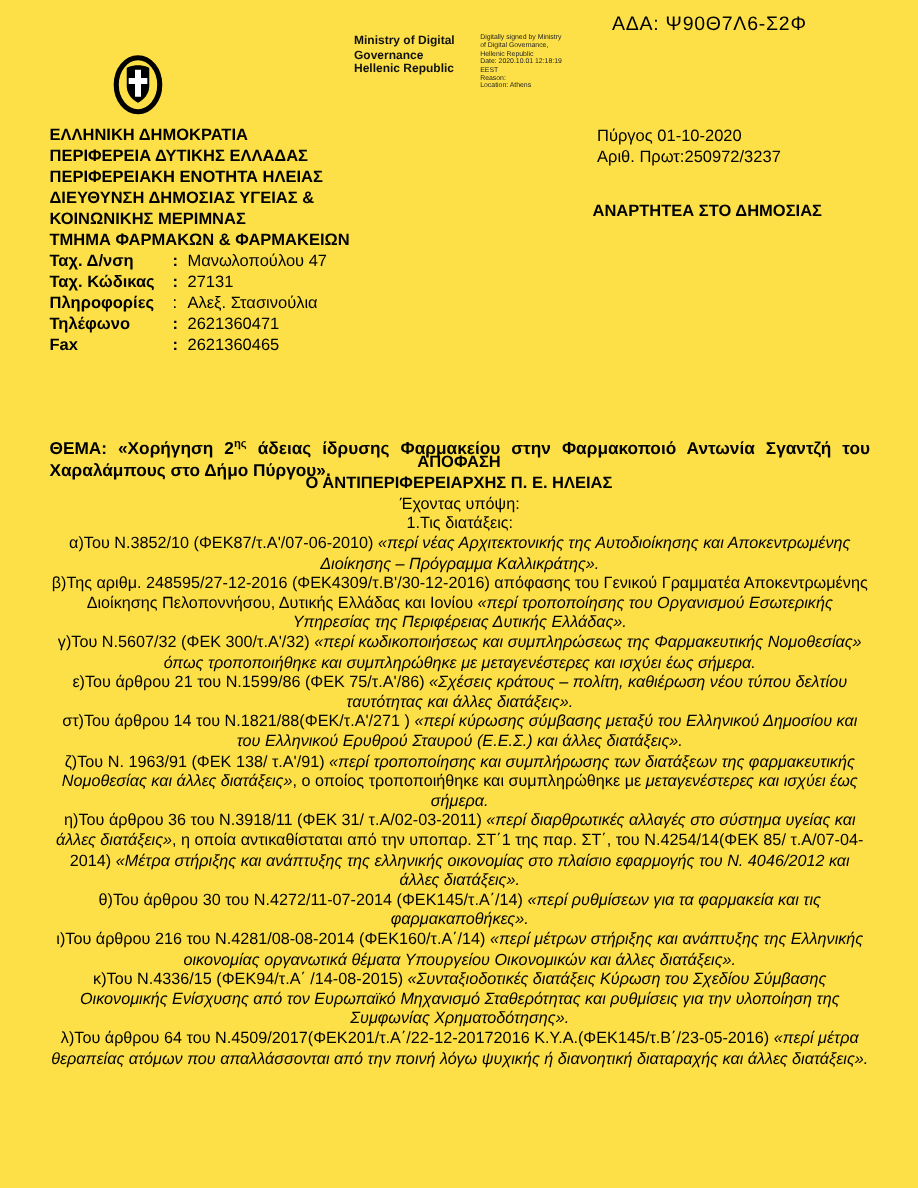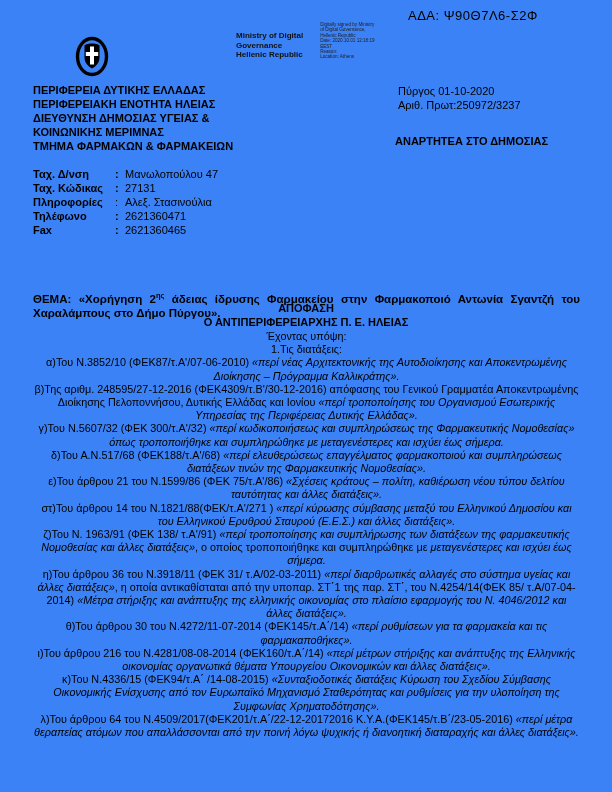--- a/index.html
+++ b/index.html
@@ -1,26 +1,26 @@
 <!DOCTYPE html>
 <html><head>
 <meta charset="utf-8">
 <style>
   html,body { margin:0; padding:0; background:#888; }
   .page {
     position:relative; width:612px; height:792px; margin:0 auto;
-    background:#3b82f6; color:#000;
+    background:#fde047; color:#000;
     font-family:"Liberation Sans", sans-serif;
     overflow:hidden;
   }
   .abs { position:absolute; }
 
   .ada { left:408px; top:8px; font-size:13px; letter-spacing:.5px; }
 
-  .sigblock { left:236px; top:22px; display:flex; gap:17px;align-items:flex-end; }
+  .sigblock { left:236px; top:22px; display:flex; gap:17px; }
   .sig-ministry { font-size:8px; font-weight:bold; line-height:9.5px; color:#111; }
   .sig-stamp { font-size:4.6px; line-height:5.4px; color:#222; width:58px; }
 
   .emblem { left:75px; top:36px; }
 
   .org { left:33px; top:83px; width:340px; font-size:11px; font-weight:bold; line-height:14px; }
   .contact { left:33px; top:167px; font-size:11px; line-height:14px; }
   .contact-row { display:flex; }
   .contact-row .lbl { font-weight:bold; width:82px; }
   .contact-row .sep { font-weight:bold; width:10px; }
@@ -66,20 +66,21 @@
   </div>
 
   <svg class="abs emblem" width="34" height="42" viewBox="0 0 34 42" xmlns="http://www.w3.org/2000/svg">
     <ellipse cx="17" cy="20.5" rx="14.5" ry="18" fill="none" stroke="#000" stroke-width="3.4"></ellipse>
     <path d="M17 7.5 C 21.5 7.5 24.5 9.2 24.5 9.2 L 24.5 21.5 C 24.5 29 17 32.5 17 32.5 C 17 32.5 9.5 29 9.5 21.5 L 9.5 9.2 C 9.5 9.2 12.5 7.5 17 7.5 Z" fill="#000"></path>
     <rect x="15" y="10.5" width="4" height="18" fill="#fff"></rect>
     <rect x="10.8" y="16" width="12.4" height="4" fill="#fff"></rect>
   </svg>
 
   <div class="abs org">
+    <div>ΕΛΛΗΝΙΚΗ ΔΗΜΟΚΡΑΤΙΑ</div>
     <div>ΠΕΡΙΦΕΡΕΙΑ ΔΥΤΙΚΗΣ ΕΛΛΑΔΑΣ</div>
     <div>ΠΕΡΙΦΕΡΕΙΑΚΗ ΕΝΟΤΗΤΑ ΗΛΕΙΑΣ</div>
     <div>ΔΙΕΥΘΥΝΣΗ ΔΗΜΟΣΙΑΣ ΥΓΕΙΑΣ &amp;</div>
     <div>ΚΟΙΝΩΝΙΚΗΣ ΜΕΡΙΜΝΑΣ</div>
     <div>ΤΜΗΜΑ  ΦΑΡΜΑΚΩΝ &amp; ΦΑΡΜΑΚΕΙΩΝ</div>
   </div>
 
   <div class="abs contact">
     <div class="contact-row">
       <span class="lbl">Ταχ. Δ/νση</span>
@@ -124,21 +125,20 @@
     <div>Ο ΑΝΤΙΠΕΡΙΦΕΡΕΙΑΡΧΗΣ Π. Ε. ΗΛΕΙΑΣ</div>
   </div>
 
   <div class="abs body">
     <p class="intro">Έχοντας υπόψη:</p>
     <p class="intro">1.Τις διατάξεις:</p>
 
     <p><span>α)Του Ν.3852/10 (ΦΕΚ87/τ.Α'/07-06-2010) </span><span class="it">«περί νέας Αρχιτεκτονικής της Αυτοδιοίκησης και Αποκεντρωμένης Διοίκησης – Πρόγραμμα Καλλικράτης».</span></p>
     <p><span>β)Της αριθμ. 248595/27-12-2016 (ΦΕΚ4309/τ.Β'/30-12-2016) απόφασης του Γενικού Γραμματέα Αποκεντρωμένης Διοίκησης Πελοποννήσου, Δυτικής Ελλάδας και Ιονίου </span><span class="it">«περί τροποποίησης του Οργανισμού Εσωτερικής Υπηρεσίας της Περιφέρειας Δυτικής Ελλάδας».</span></p>
     <p><span>γ)Του Ν.5607/32 (ΦΕΚ 300/τ.Α'/32) </span><span class="it">«περί κωδικοποιήσεως και συμπληρώσεως της Φαρμακευτικής Νομοθεσίας» όπως τροποποιήθηκε και συμπληρώθηκε με μεταγενέστερες και ισχύει έως σήμερα.</span></p>
-    <p><span>δ)Του Α.Ν.517/68 (ΦΕΚ188/τ.Α'/68) </span><span class="it">«περί ελευθερώσεως επαγγέλματος φαρμακοποιού και συμπληρώσεως διατάξεων τινών της Φαρμακευτικής Νομοθεσίας».</span></p>
     <p><span>ε)Του άρθρου 21 του Ν.1599/86 (ΦΕΚ 75/τ.Α'/86)  </span><span class="it">«Σχέσεις κράτους – πολίτη, καθιέρωση νέου τύπου δελτίου ταυτότητας και άλλες διατάξεις».</span></p>
     <p><span>στ)Του άρθρου 14 του Ν.1821/88(ΦΕΚ/τ.Α'/271 ) </span><span class="it">«περί κύρωσης σύμβασης μεταξύ του Ελληνικού Δημοσίου και του Ελληνικού Ερυθρού Σταυρού (Ε.Ε.Σ.) και άλλες διατάξεις».</span></p>
     <p><span>ζ)Του Ν. 1963/91 (ΦΕΚ 138/ τ.Α'/91) </span><span class="it">«περί τροποποίησης και συμπλήρωσης των διατάξεων της φαρμακευτικής Νομοθεσίας και άλλες διατάξεις»</span><span>, ο οποίος τροποποιήθηκε και συμπληρώθηκε με </span><span class="it">μεταγενέστερες και ισχύει έως σήμερα.</span></p>
     <p><span>η)Του άρθρου 36 του Ν.3918/11 (ΦΕΚ 31/ τ.Α/02-03-2011)  </span><span class="it">«περί διαρθρωτικές αλλαγές στο σύστημα υγείας και άλλες διατάξεις»</span><span>, η οποία αντικαθίσταται από την υποπαρ. ΣΤ΄1 της παρ. ΣΤ΄, του Ν.4254/14(ΦΕΚ 85/ τ.Α/07-04-2014)  </span><span class="it">«Μέτρα στήριξης και ανάπτυξης της ελληνικής οικονομίας στο πλαίσιο εφαρμογής του Ν. 4046/2012 και άλλες διατάξεις».</span></p>
     <p><span>θ)Του άρθρου 30 του Ν.4272/11-07-2014 (ΦΕΚ145/τ.Α΄/14) </span><span class="it">«περί ρυθμίσεων για τα φαρμακεία και τις φαρμακαποθήκες».</span></p>
     <p><span>ι)Του άρθρου 216 του Ν.4281/08-08-2014 (ΦΕΚ160/τ.Α΄/14) </span><span class="it">«περί μέτρων στήριξης και ανάπτυξης της Ελληνικής οικονομίας οργανωτικά θέματα Υπουργείου Οικονομικών και άλλες διατάξεις».</span></p>
     <p><span>κ)Του Ν.4336/15 (ΦΕΚ94/τ.Α΄ /14-08-2015) </span><span class="it">«Συνταξιοδοτικές διατάξεις Κύρωση του Σχεδίου Σύμβασης Οικονομικής Ενίσχυσης από τον Ευρωπαϊκό Μηχανισμό Σταθερότητας και ρυθμίσεις για την υλοποίηση της Συμφωνίας Χρηματοδότησης».</span></p>
     <p><span>λ)Του άρθρου 64 του Ν.4509/2017(ΦΕΚ201/τ.Α΄/22-12-20172016 Κ.Υ.Α.(ΦΕΚ145/τ.Β΄/23-05-2016) </span><span class="it">«περί μέτρα θεραπείας ατόμων που απαλλάσσονται από την ποινή λόγω ψυχικής ή διανοητική διαταραχής και άλλες διατάξεις».</span></p>
   </div>
 

